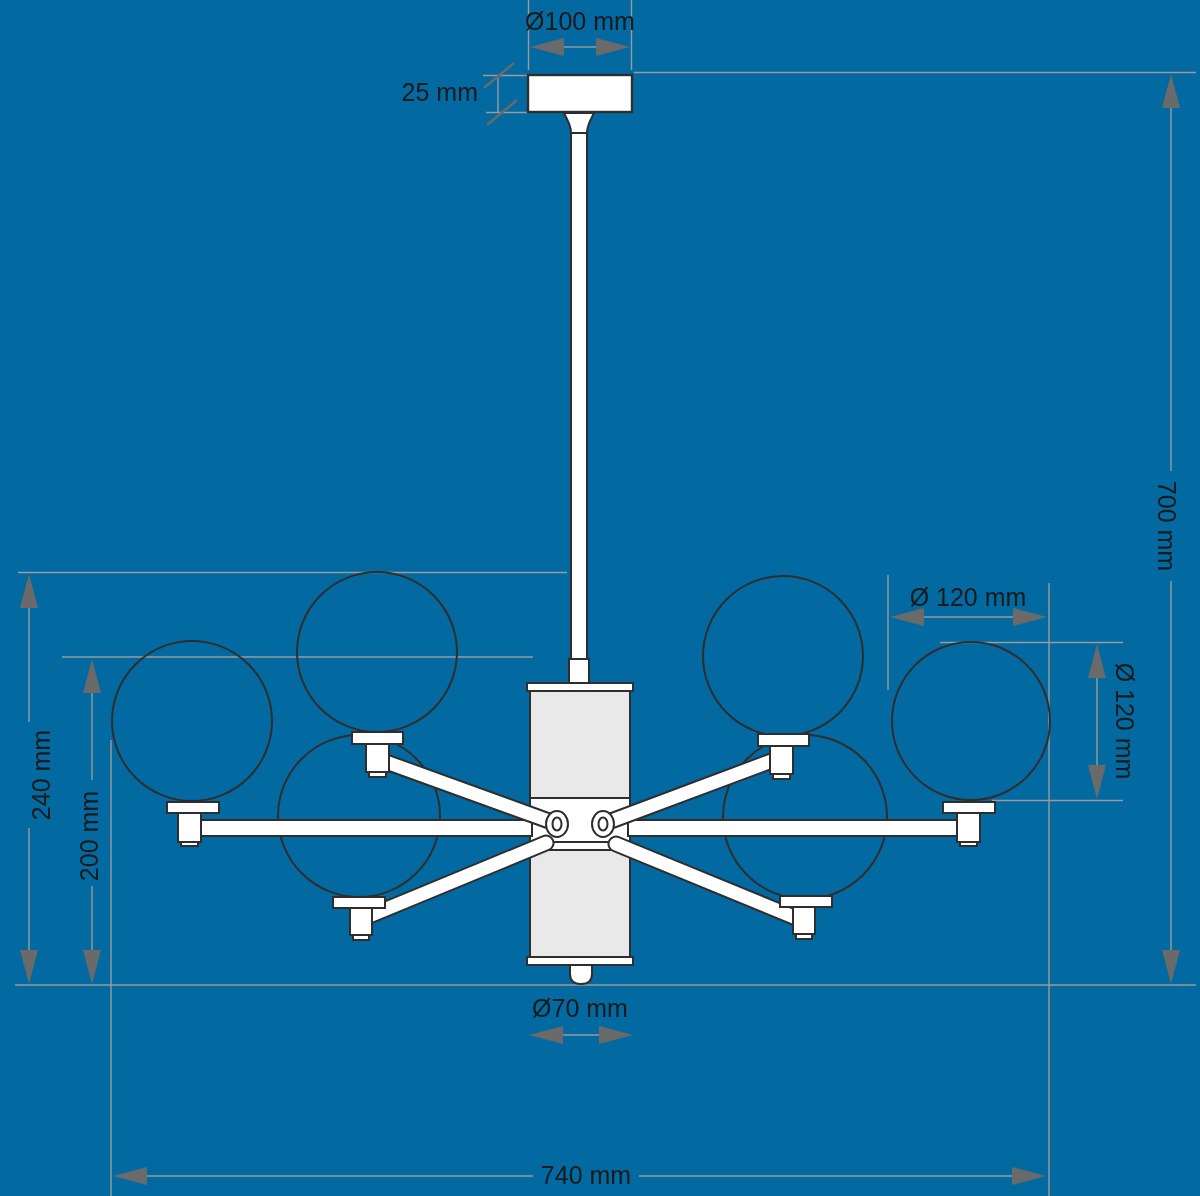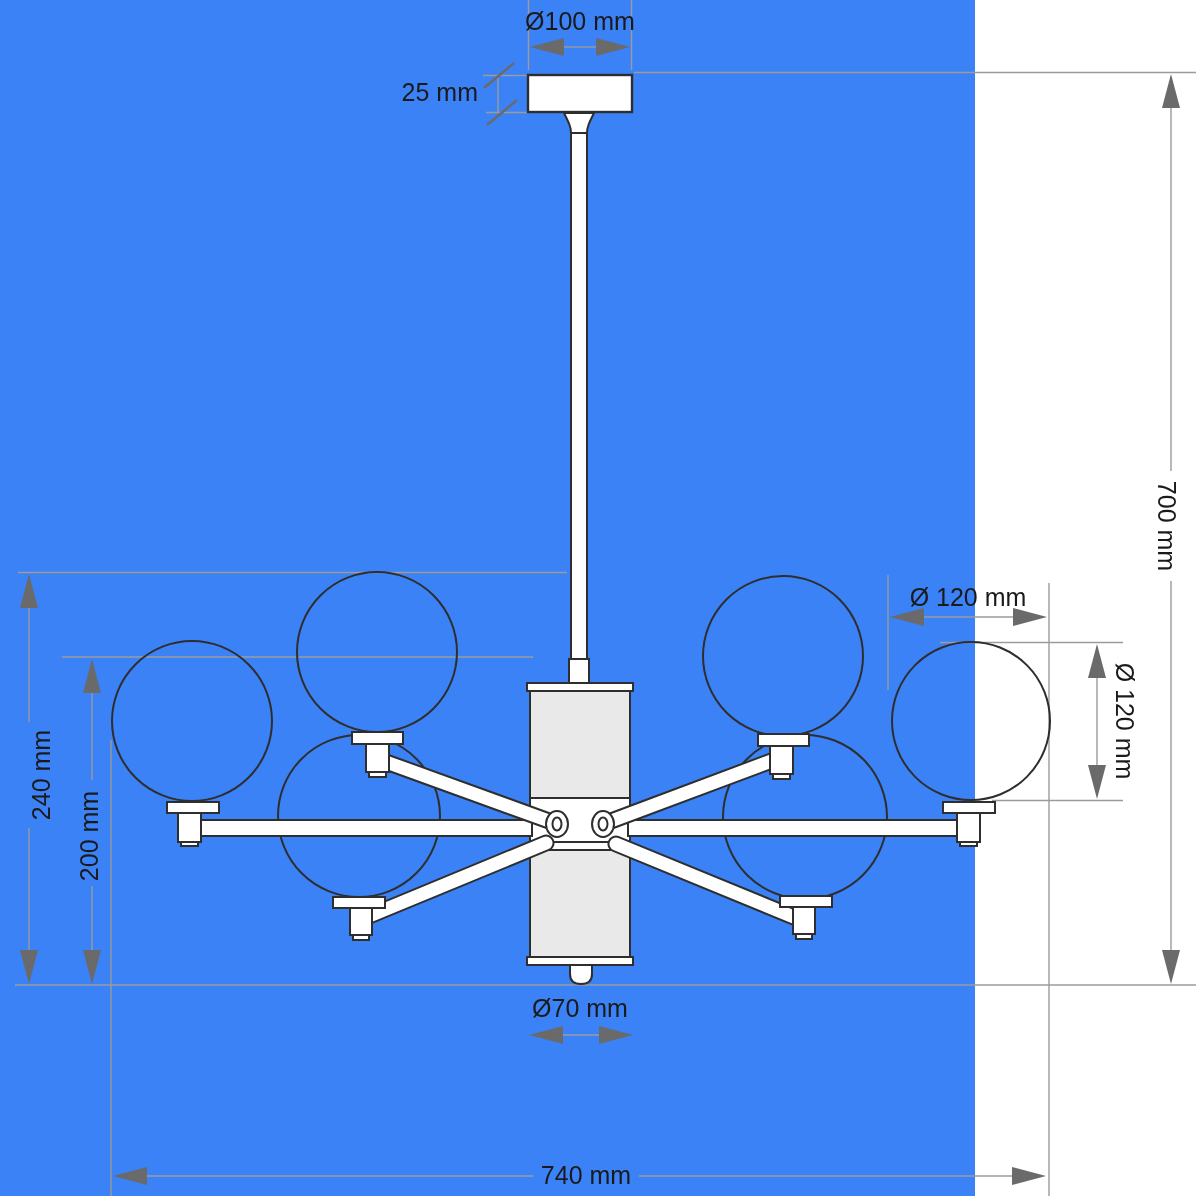--- a/index.html
+++ b/index.html
@@ -1,16 +1,16 @@
 <!DOCTYPE html>
 <html><head>
 <meta charset="utf-8">
 <style>
   html,body { margin:0; padding:0; background:#ffffff; }
-  .stage { width:975px; height:1196px; background:#3b82f6; position:relative; }
+  .stage { width:1200px; height:1196px; background:#0369a1; position:relative; }
   svg { display:block; }
   .s   { stroke:#2e2e2e; stroke-width:2;   fill:none; }
   .sw  { stroke:#2e2e2e; stroke-width:2;   fill:#ffffff; }
   .sg  { stroke:#2e2e2e; stroke-width:2;   fill:#e9e9e9; }
   .sw25{ stroke:#2e2e2e; stroke-width:2.4; fill:#ffffff; }
   .dim { stroke:#9b9b9b; stroke-width:1.4; fill:none; }
   .arr { fill:#6a6a6a; stroke:none; }
   .tick{ stroke:#6a6a6a; stroke-width:2.4; fill:none; }
   .armO{ stroke:#2e2e2e; stroke-width:17; stroke-linecap:round; fill:none; }
   .armI{ stroke:#ffffff; stroke-width:13; stroke-linecap:round; fill:none; }

